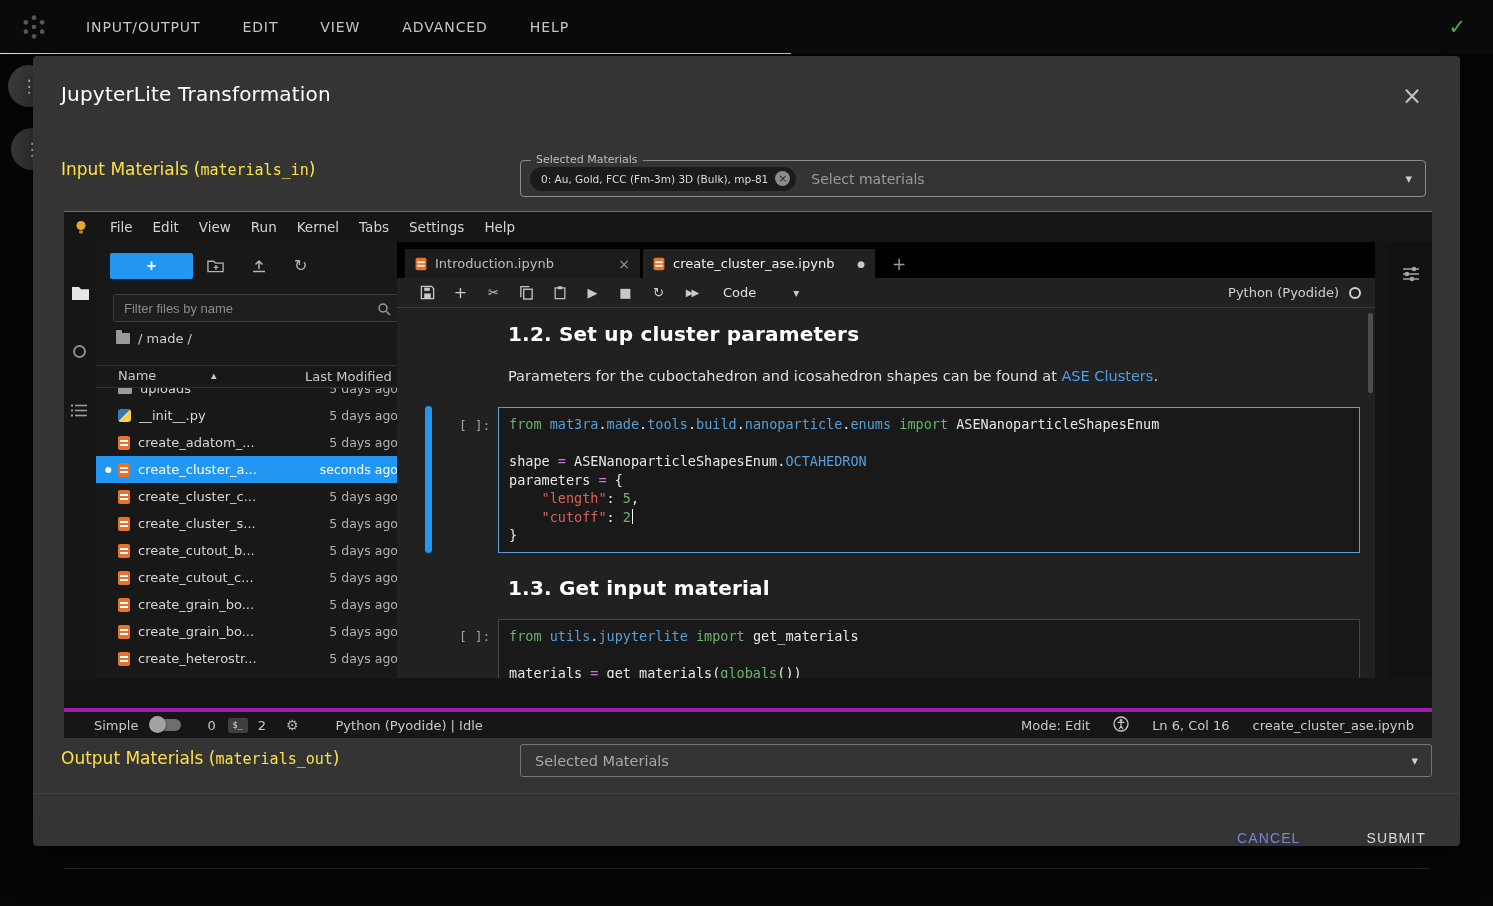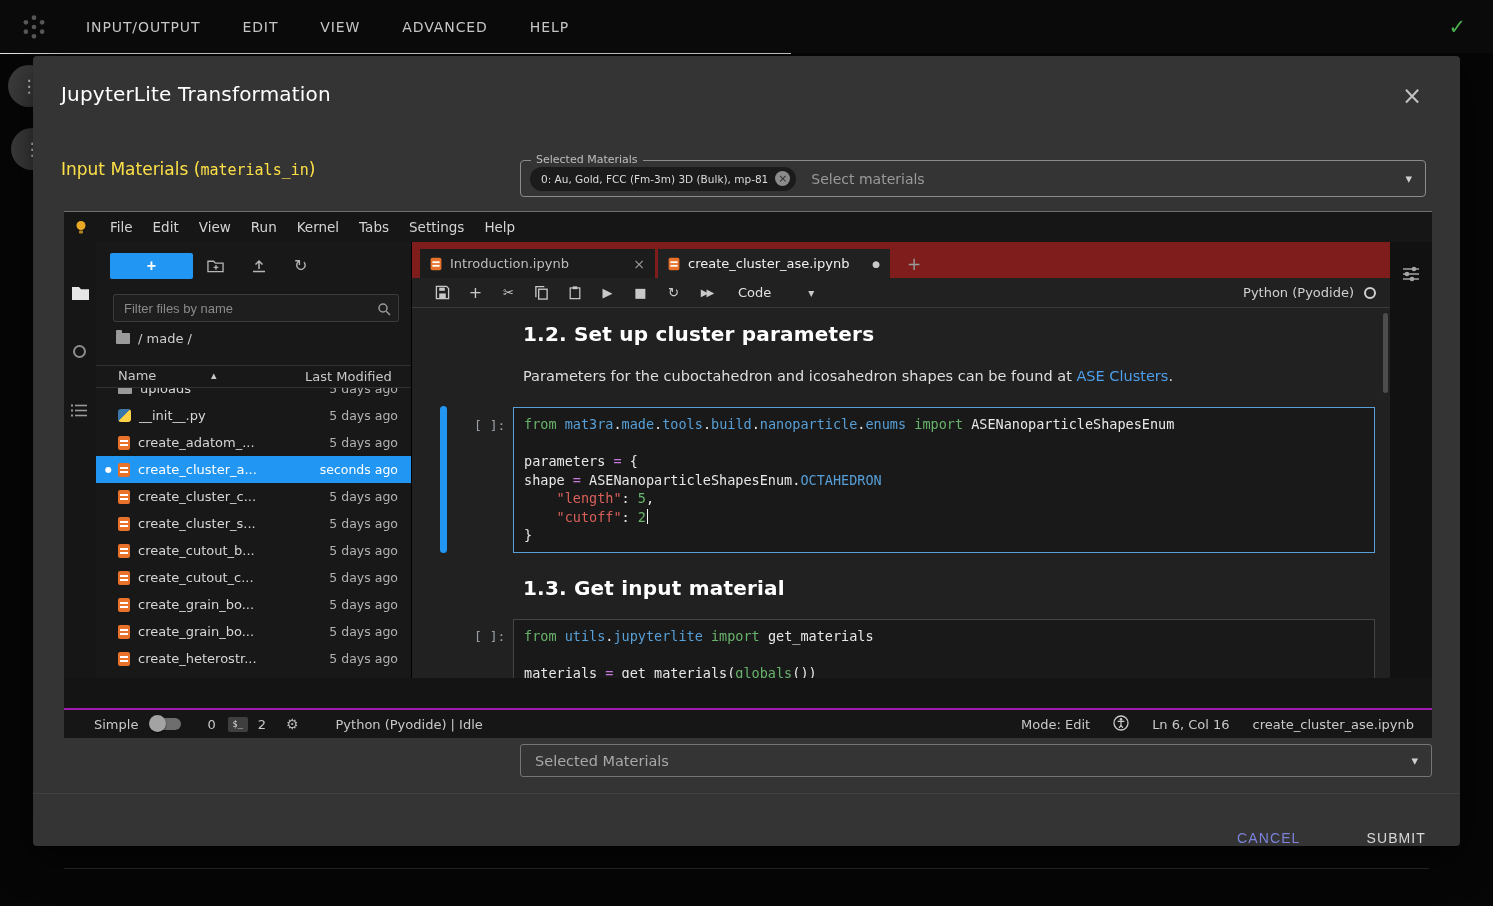--- a/index.html
+++ b/index.html
@@ -88,21 +88,21 @@
 
   
   .ico-folder{width:14px;height:11px;background:#9a9a9a;border-radius:1px;position:relative;display:inline-block;flex:none;}
   .ico-folder::before{content:"";position:absolute;top:-3px;left:0;width:6px;height:3px;background:#9a9a9a;border-radius:1px 1px 0 0;}
   .ico-python{width:13px;height:13px;border-radius:3px;display:inline-block;flex:none;
     background:linear-gradient(135deg,#3b77a8 0 50%,#ffd245 50% 100%);}
   .ico-notebook{width:12px;height:14px;background:#e8722a;border-radius:2px;position:relative;display:inline-block;flex:none;}
   .ico-notebook::before{content:"";position:absolute;left:2px;right:2px;top:4px;height:2px;background:#fff;box-shadow:0 4px 0 #fff;}
 
   
-  .nb{position:absolute;left:348px;top:30px;width:978px;height:436px;background:#7f1d1d;}
+  .nb{position:absolute;left:333px;top:30px;width:978px;height:436px;background:#000000;}
   .nb-tabbar{position:absolute;top:0;left:0;width:100%;height:36px;display:flex;align-items:flex-end;padding-left:8px;gap:3px;}
   .jl-tab{height:29px;display:flex;align-items:center;gap:8px;padding:0 10px;background:#1c1c1c;color:#bdbdbd;
     font-size:13px;cursor:pointer;white-space:nowrap;}
   .jl-tab .ico-notebook{transform:scale(.9);}
   .jl-tab.active{background:#212121;color:#efefef;}
   .jl-tab .tab-close{color:#9a9a9a;font-size:14px;margin-left:4px;}
   .jl-tab .tab-dot{color:#c9c9c9;font-size:9px;margin-left:6px;}
   .tab1{width:235px;} .tab2{width:232px;}
   .tab-plus{margin-left:14px;color:#9a9a9a;font-size:17px;padding-bottom:4px;cursor:pointer;}
 
@@ -131,21 +131,21 @@
   .code-line{white-space:pre;height:18.5px;}
   .tok-kw{color:#68b36b;} .tok-mod{color:#579fd6;} .tok-str{color:#d9605a;}
   .tok-num{color:#68b36b;} .tok-op{color:#c678dd;} .tok-fn{color:#68b36b;} .tok-pl{color:#e8e8e8;}
   .caret-cursor{display:inline-block;width:1px;height:15px;background:#fff;vertical-align:-2px;margin-left:1px;}
   .nb-scrollthumb{position:absolute;right:2px;top:5px;width:5px;height:80px;background:#4d4d4d;border-radius:3px;cursor:pointer;}
 
   .nb-rightstrip{position:absolute;left:1326px;top:30px;width:42px;height:436px;background:#111;}
   .rs-ico{position:absolute;left:12px;top:24px;cursor:pointer;}
 
   
-  .jl-status{position:absolute;left:0;top:496px;width:100%;height:30px;background:#161616;border-top:2px solid #a21caf;
+  .jl-status{position:absolute;left:0;top:496px;width:100%;height:30px;background:#161616;border-top:4px solid #a21caf;
     display:flex;align-items:center;padding:0 18px 0 30px;font-size:13px;color:#c9c9c9;}
   .switch{width:30px;height:12px;border-radius:7px;background:#6e6e6e;position:relative;margin-left:13px;cursor:pointer;flex:none;}
   .switch::before{content:"";position:absolute;left:-2px;top:-3px;width:17px;height:17px;border-radius:50%;background:#a3a3a3;
     box-shadow:0 1px 2px rgba(0,0,0,.55);}
   .st-num{margin-left:26px;}
   .term-badge{margin-left:12px;width:20px;height:15px;background:#3f3f3f;border-radius:2px;color:#e0e0e0;font-size:8.5px;
     display:flex;align-items:center;justify-content:center;font-family:"DejaVu Sans Mono",monospace;flex:none;}
   .st-num2{margin-left:10px;}
   .st-gear{margin-left:20px;font-size:14px;color:#b5b5b5;}
   .st-kernel{margin-left:37px;}
@@ -390,22 +390,22 @@
 
       <div class="nb-content">
         <div class="nb-h h1">1.2. Set up cluster parameters</div>
         <div class="nb-p"><span>Parameters for the cuboctahedron and icosahedron shapes can be found at </span><span class="nb-link">ASE Clusters</span><span>.</span></div>
 
         <div class="collapser"></div>
         <div class="cell-prompt p0">[ ]:</div>
         <div class="cell cell0">
             <div class="code-line"><span class="tok-kw">from</span><span class="tok-pl"> </span><span class="tok-mod">mat3ra</span><span class="tok-pl">.</span><span class="tok-mod">made</span><span class="tok-pl">.</span><span class="tok-mod">tools</span><span class="tok-pl">.</span><span class="tok-mod">build</span><span class="tok-pl">.</span><span class="tok-mod">nanoparticle</span><span class="tok-pl">.</span><span class="tok-mod">enums</span><span class="tok-pl"> </span><span class="tok-kw">import</span><span class="tok-pl"> ASENanoparticleShapesEnum</span></div>
             <div class="code-line">&nbsp;</div>
+            <div class="code-line"><span class="tok-pl">shape </span><span class="tok-op">=</span><span class="tok-pl"> ASENanoparticleShapesEnum.</span><span class="tok-mod">OCTAHEDRON</span></div>
             <div class="code-line"><span class="tok-pl">parameters </span><span class="tok-op">=</span><span class="tok-pl"> {</span></div>
-            <div class="code-line"><span class="tok-pl">shape </span><span class="tok-op">=</span><span class="tok-pl"> ASENanoparticleShapesEnum.</span><span class="tok-mod">OCTAHEDRON</span></div>
             <div class="code-line"><span class="tok-pl">    </span><span class="tok-str">"length"</span><span class="tok-pl">: </span><span class="tok-num">5</span><span class="tok-pl">,</span></div>
             <div class="code-line"><span class="tok-pl">    </span><span class="tok-str">"cutoff"</span><span class="tok-pl">: </span><span class="tok-num">2</span><span class="caret-cursor"></span></div>
             <div class="code-line"><span class="tok-pl">}</span></div>
           </div>
 
         <div class="nb-h h2">1.3. Get input material</div>
         <div class="cell-prompt p1">[ ]:</div>
         <div class="cell cell1">
             <div class="code-line"><span class="tok-kw">from</span><span class="tok-pl"> </span><span class="tok-mod">utils</span><span class="tok-pl">.</span><span class="tok-mod">jupyterlite</span><span class="tok-pl"> </span><span class="tok-kw">import</span><span class="tok-pl"> get_materials</span></div>
             <div class="code-line">&nbsp;</div>
@@ -449,20 +449,21 @@
               <circle cx="8" cy="4.4" r="1.4" fill="#c9c9c9"></circle>
               <path d="M4.6 6.4h6.8M8 6.8v3.2l-1.9 3M8 10l1.9 3" stroke="#c9c9c9" stroke-width="1.2" fill="none"></path>
             </svg>
         </span>
         <span>Ln 6, Col 16</span>
         <span>create_cluster_ase.ipynb</span>
       </span>
     </div>
   </div>
 
+  <div class="io-label out-label"><span>Output Materials (</span><span class="code">materials_out</span><span>)</span></div>
 
   <div class="out-select">
     <span class="value">Selected Materials</span>
     <div class="select-caret">▾</div>
   </div>
 
   <div class="modal-footer">
     <button class="btn-text btn-cancel">CANCEL</button>
     <button class="btn-text btn-submit">SUBMIT</button>
   </div>

